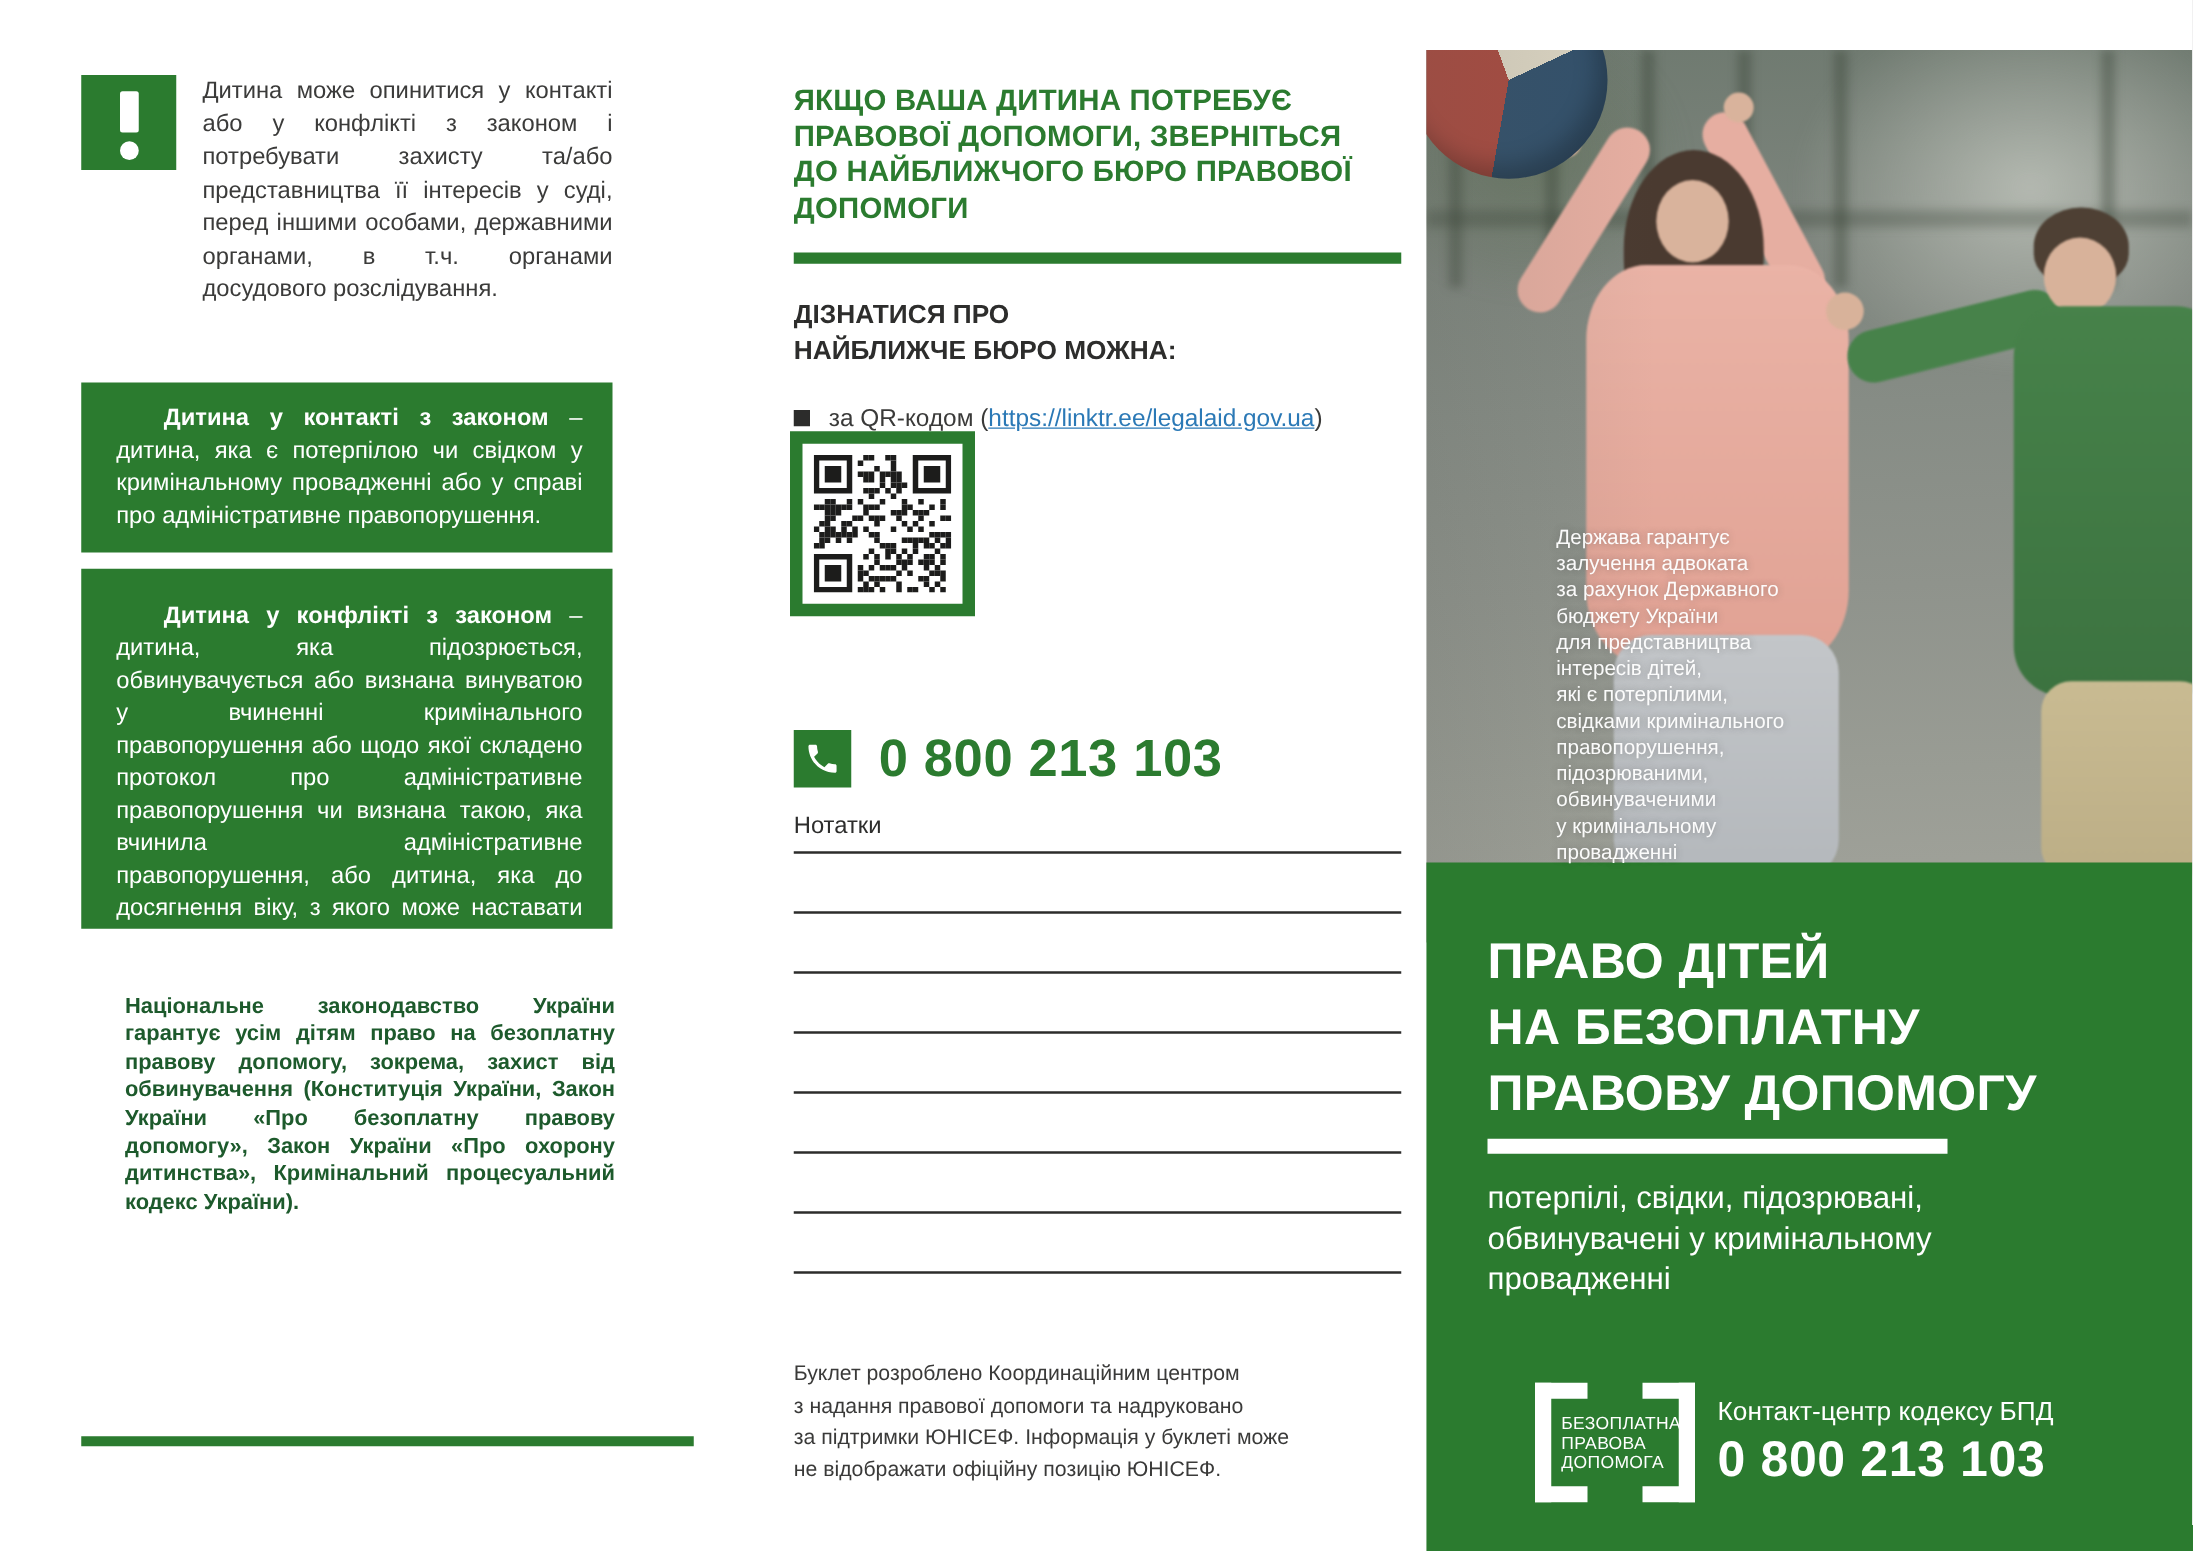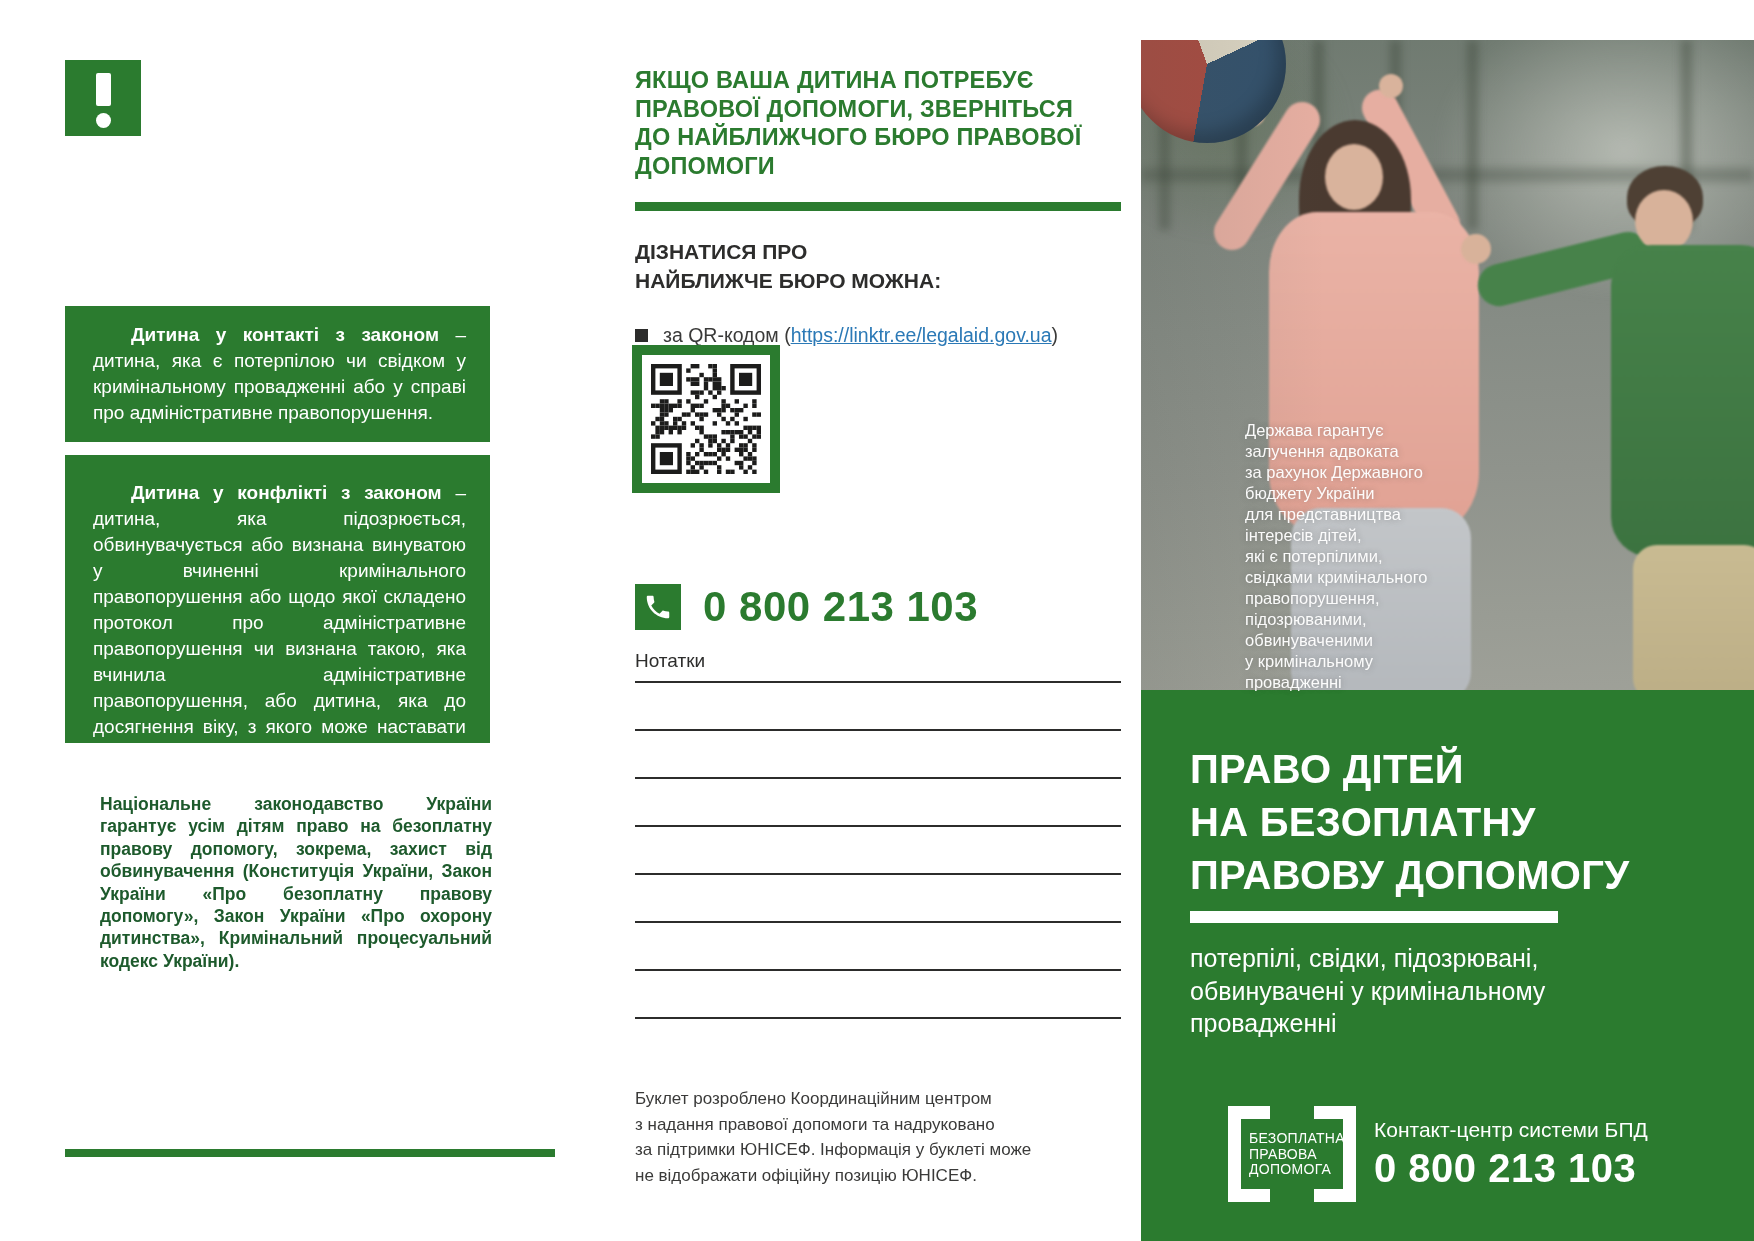--- a/index.html
+++ b/index.html
@@ -101,20 +101,21 @@
 <body>
 
 <div class="page">
 
   <div class="col-left">
     <div class="intro">
       <div class="alert-icon">
         <div class="alert-bar"></div>
         <div class="alert-dot"></div>
       </div>
+      <div class="intro-text">Дитина може опинитися у контакті або у конфлікті з законом і потребувати захисту та/або представництва її інтересів у суді, перед іншими особами, державними органами, в т.ч. органами досудового розслідування.</div>
     </div>
 
     <div class="gbox gbox1"><span class="b">Дитина у контакті з законом</span><span> – дитина, яка є потерпілою чи свідком у кримінальному провадженні або у справі про адміністративне правопорушення.</span></div>
 
     <div class="gbox gbox2"><span class="b">Дитина у конфлікті з законом</span><span> – дитина, яка підозрюється, обвинувачується або визнана винуватою у вчиненні кримінального правопорушення або щодо якої складено протокол про адміністративне правопорушення чи визнана такою, яка вчинила адміністративне правопорушення, або дитина, яка до досягнення віку, з якого може наставати кримінальна відповідальність*, вчинила суспільно небезпечне діяння.</span></div>
 
     <div class="law">Національне законодавство України гарантує усім дітям право на безоплатну правову допомогу, зокрема, захист від обвинувачення (Конституція України, Закон України «Про безоплатну правову допомогу», Закон України «Про охорону дитинства», Кримінальний процесуальний кодекс України).</div>
     <div class="lbar"></div>
   </div>
 
@@ -423,20 +424,20 @@
               <rect x="115" y="0" width="13" height="96"></rect>
               <rect x="86" y="0" width="42" height="13"></rect>
               <rect x="86" y="83" width="42" height="13"></rect>
             </g>
           </svg>
           <div class="logo-text prel">БЕЗОПЛАТНА
 ПРАВОВА
 ДОПОМОГА</div>
         </div>
         <div class="contact">
-          <div class="contact-label">Контакт-центр системи БПД</div>
+          <div class="contact-label">Контакт-центр кодексу БПД</div>
           <div class="contact-phone">0 800 213 103</div>
         </div>
       </div>
     </div>
   </div>
 
 </div>
 
 </body></html>

